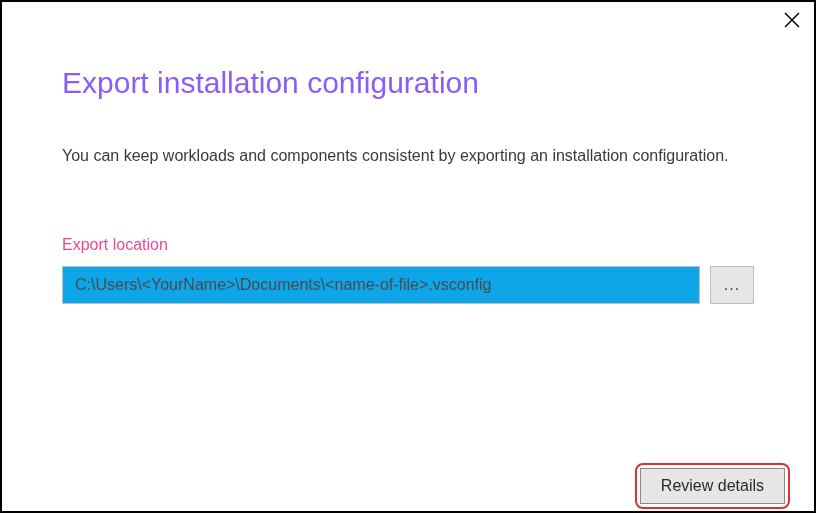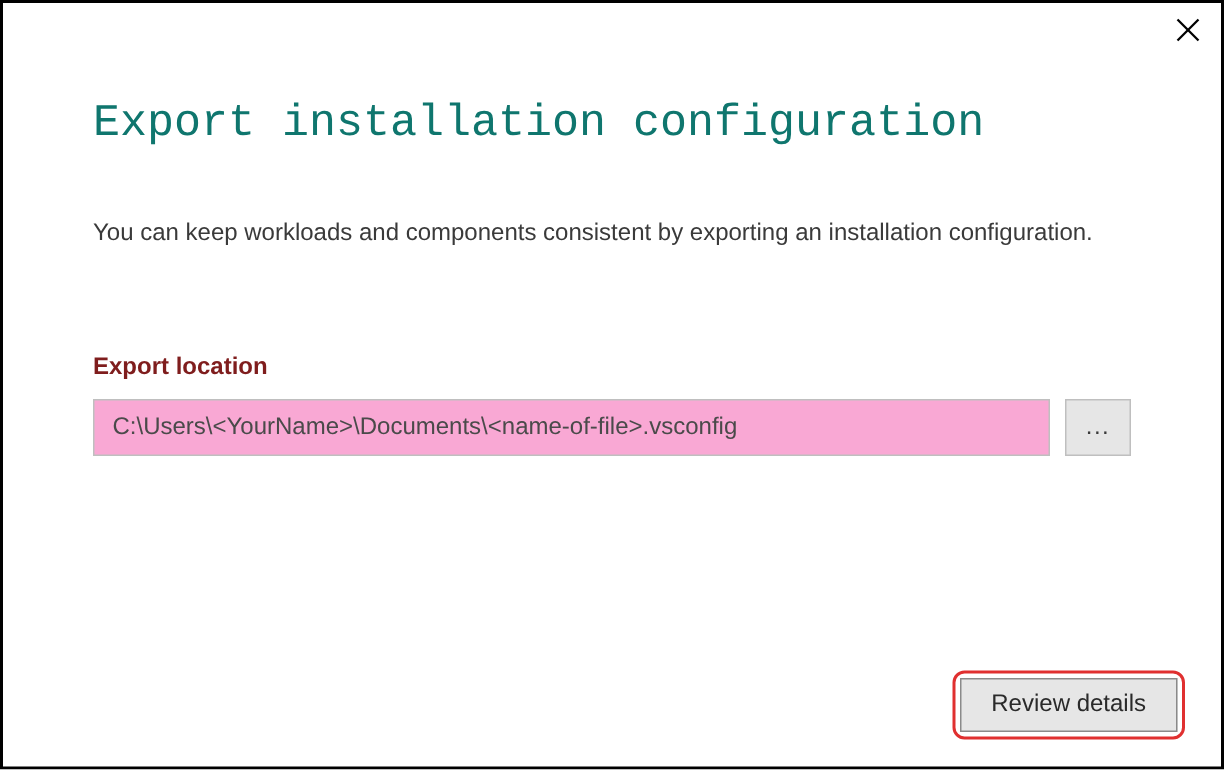--- a/index.html
+++ b/index.html
@@ -38,69 +38,68 @@
     .close-btn svg {
       width: 16px;
       height: 16px;
     }
     .content {
       padding: 64px 60px 0 60px;
     }
     .title {
       font-size: 30px;
       font-weight: 400;
-      color: #0f766e;
+      color: #8b5cf6;
       margin-bottom: 44px;
-      font-family: Liberation Mono, monospace;
     }
     .description {
       font-size: 16px;
       font-weight: 400;
       color: #3a3a3a;
       line-height: 1.5;
       margin-bottom: 68px;
     }
     .field-label {
       font-size: 16px;
-      font-weight: 700;
-      color: #7f1d1d;
+      font-weight: 400;
+      color: #ec4899;
       margin-bottom: 12px;
     }
     .input-row {
       display: flex;
       gap: 10px;
       align-items: stretch;
     }
     .path-input {
       flex: 1;
       height: 38px;
       border: 1px solid #bfbfbf;
       padding: 0 12px;
       font-size: 16px;
       font-family: 'Segoe UI', Tahoma, sans-serif;
       color: #4a4a4a;
-      background: #f9a8d4;
+      background: #0ea5e9;
       outline: none;
     }
     .browse-btn {
       width: 44px;
       height: 38px;
       border: 1px solid #bfbfbf;
       background: #e6e6e6;
       cursor: pointer;
       font-size: 16px;
       color: #3a3a3a;
       display: flex;
       align-items: center;
       justify-content: center;
       letter-spacing: 1px;
     }
     .footer {
       position: absolute;
-      bottom: 18px;
+      bottom: 2px;
       right: 24px;
     }
     .review-highlight {
       border: 2.5px solid #e03030;
       border-radius: 8px;
       padding: 3px;
       display: inline-block;
     }
     .review-btn {
       height: 36px;

